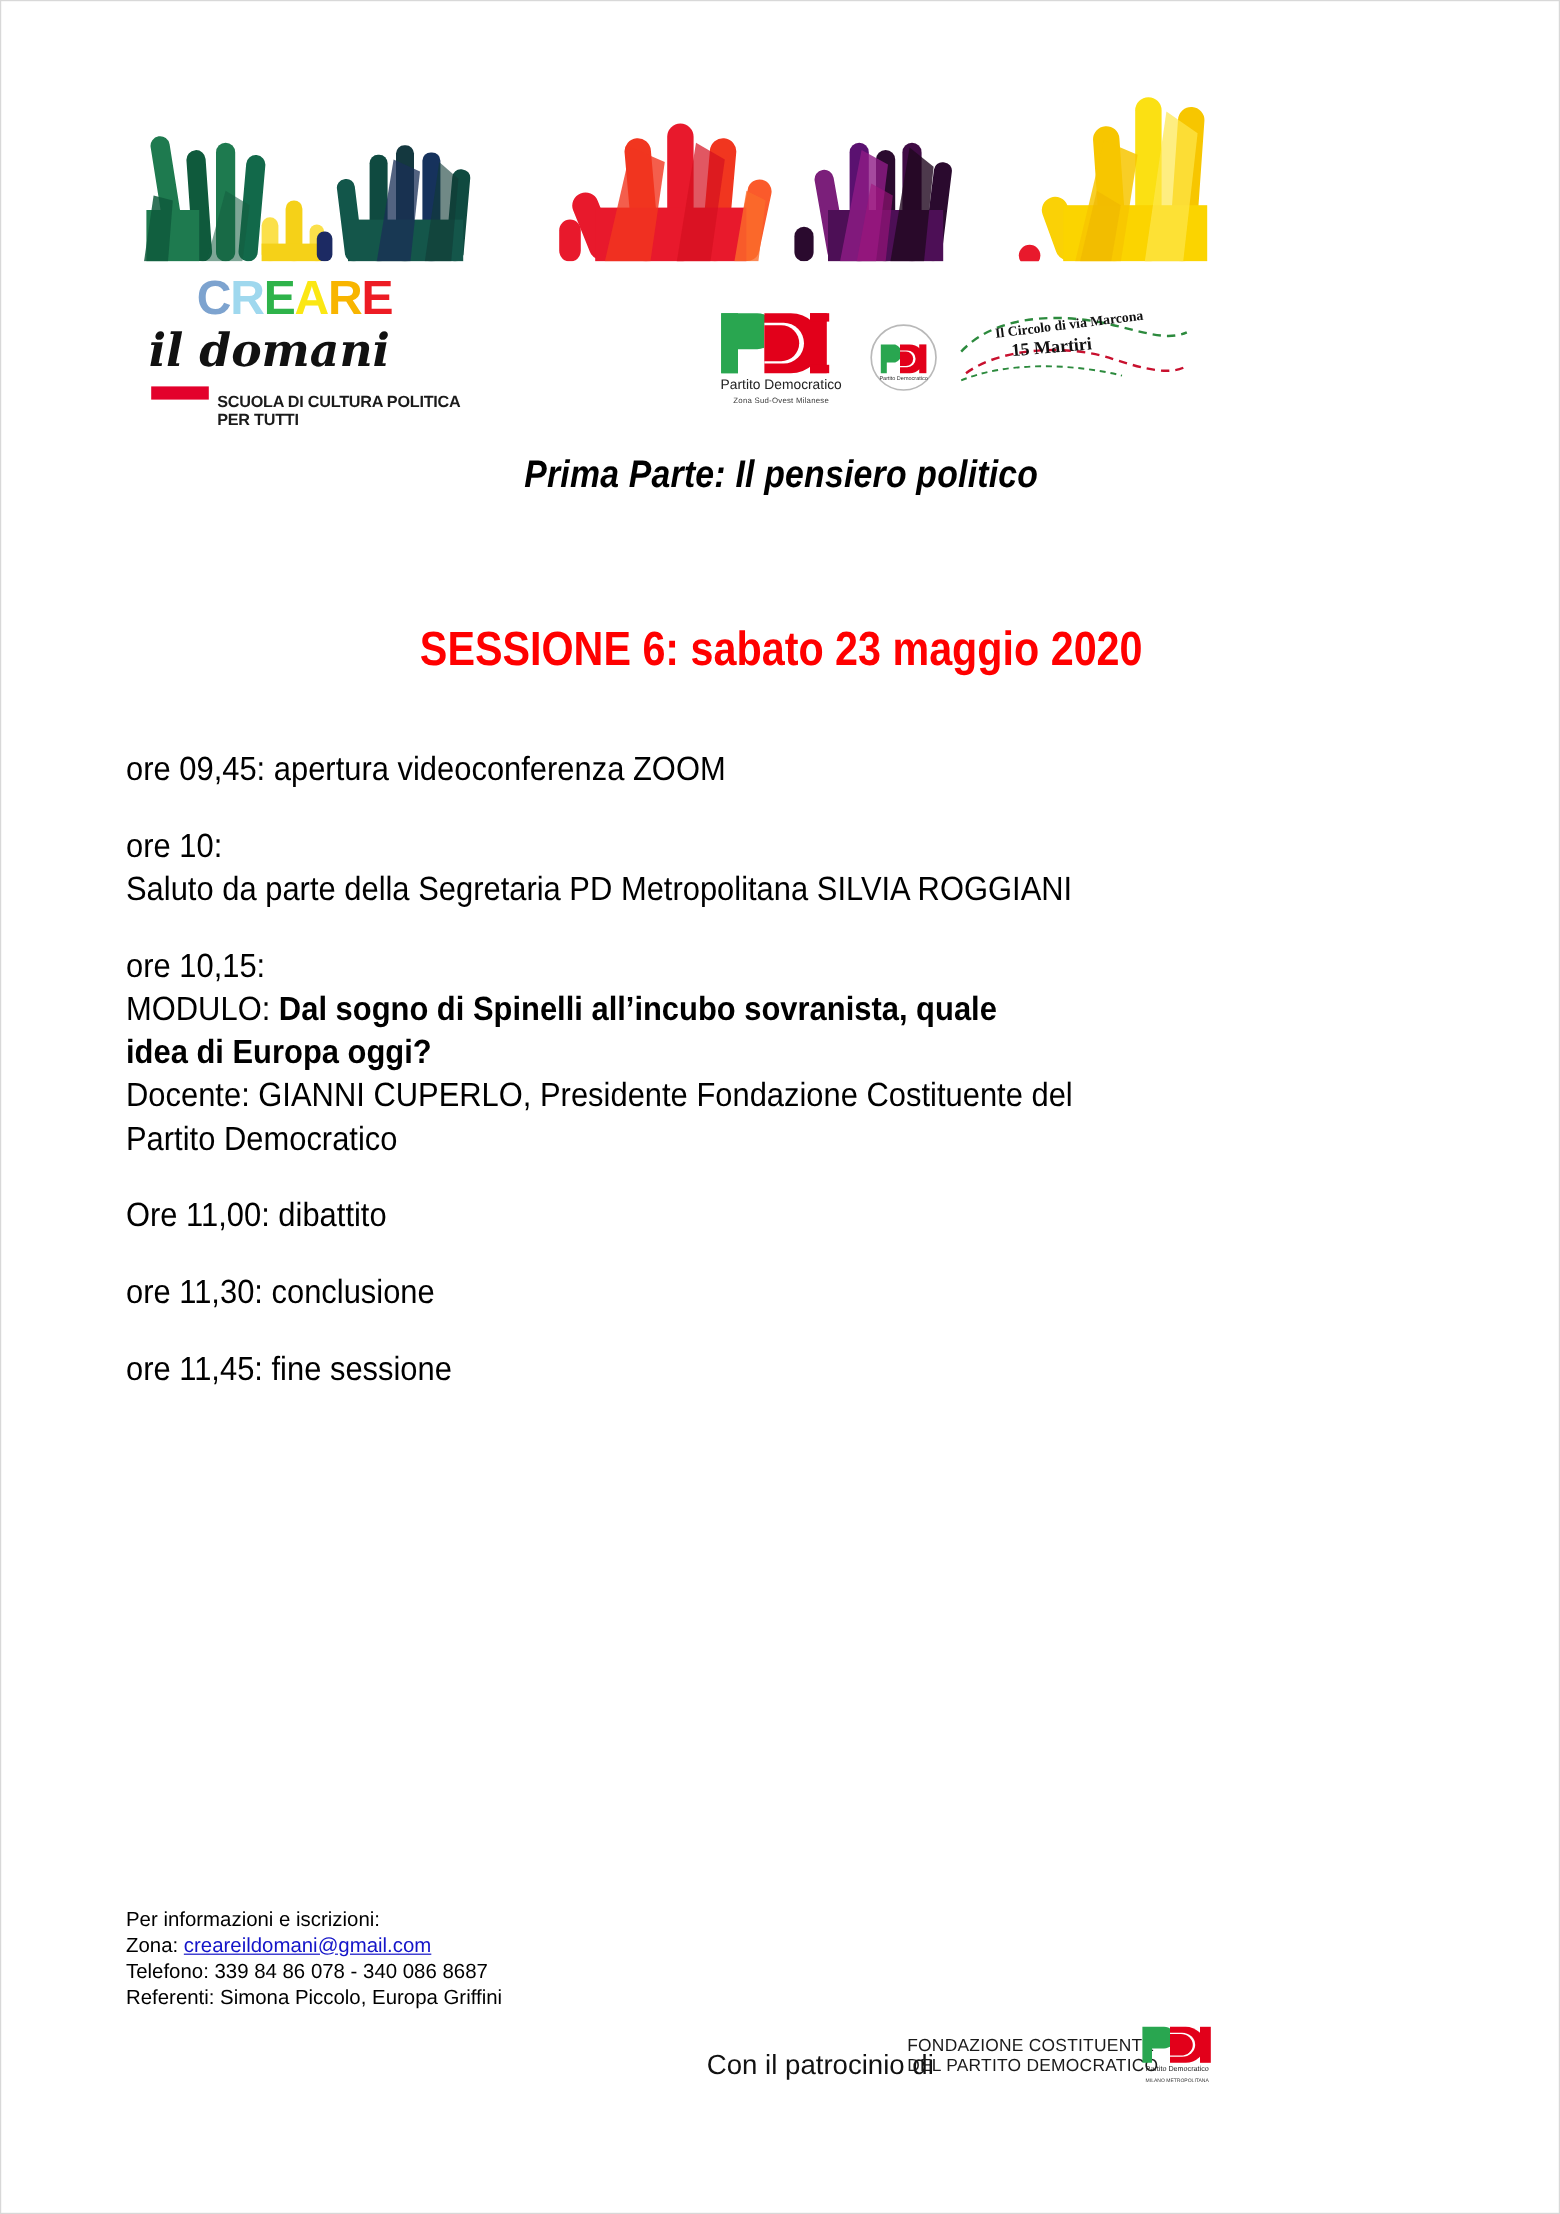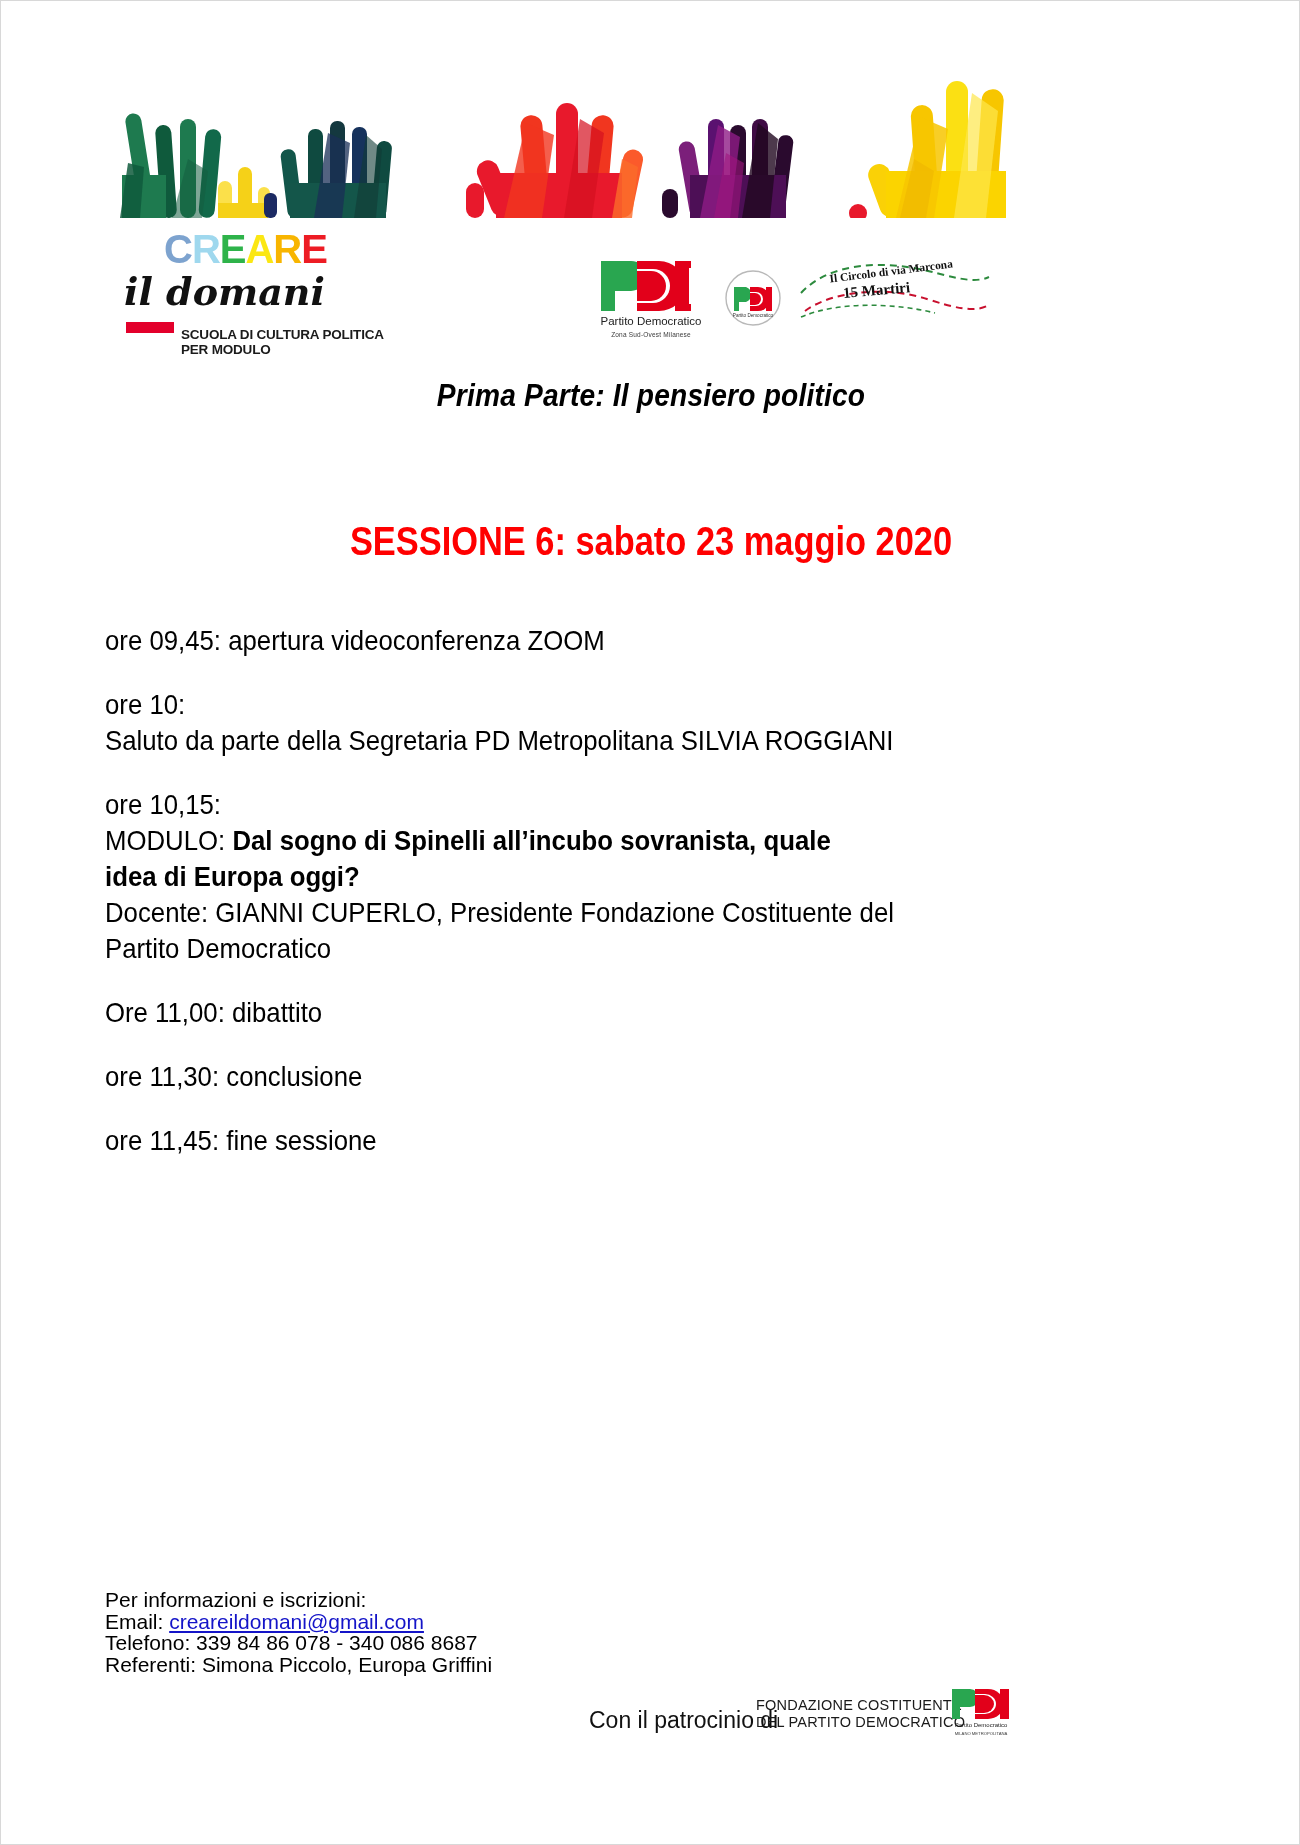--- a/index.html
+++ b/index.html
@@ -213,21 +213,21 @@
   .program .blk:last-child { margin-bottom: 0; }
   .program .line { display: block; transform: scaleX(0.92); transform-origin: left center; white-space: nowrap; }
   .program b { font-weight: bold; }
 
   
   .contact {
     position: absolute;
     left: 104px;
     top: 1588px;
     font-family: "Liberation Sans", sans-serif;
-    font-size: 21px;
+    font-size: 17px;
     line-height: 21.5px;
     color: #000000;
   }
   .contact .mail {
     color: #1414c8;
     text-decoration: underline;
   }
 
   
   .patro-label {
@@ -354,21 +354,21 @@
       <circle cx="744" cy="150" r="9" fill="#e8192c"></circle>
     </svg>
   </div>
 
   <div class="logo-block">
     <div class="creare-word" id="creare-word"><span style="color: rgb(125, 163, 207);">C</span><span style="color: rgb(159, 216, 238);">R</span><span style="color: rgb(46, 179, 74);">E</span><span style="color: rgb(251, 231, 19);">A</span><span style="color: rgb(248, 181, 0);">R</span><span style="color: rgb(237, 28, 36);">E</span></div>
     <div class="ildomani-word">il domani</div>
     <div class="redbar"></div>
     <div class="scuola-lines">
       <div>SCUOLA DI CULTURA POLITICA</div>
-      <div>PER MODULO</div>
+      <div>PER TUTTI</div>
     </div>
   </div>
 
   <div class="pd-main">
     <div class="pd-mark">
       <svg viewBox="0 0 98 54" aria-hidden="true">
         <path d="M4 2 H34 a15 15 0 0 1 0 30 H18 V52 H4 Z" fill="#29a650"></path>
         <rect x="4" y="2" width="14" height="50" fill="#29a650"></rect>
         <path d="M40 2 H62 a26 25 0 0 1 0 50 H40 Z" fill="#e2001a"></path>
         <path d="M40 10 H56 a17 17 0 0 1 0 34 H40 Z" fill="#ffffff"></path>
@@ -430,21 +430,21 @@
       <div class="blk">
         <span class="line">ore 11,30: conclusione</span>
       </div>
       <div class="blk">
         <span class="line">ore 11,45: fine sessione</span>
       </div>
     </div>
 
   <div class="contact">
     <div>Per informazioni e iscrizioni:</div>
-    <div><span>Email: </span><span class="mail">creareildomani@gmail.com</span></div>
+    <div><span>Zona: </span><span class="mail">creareildomani@gmail.com</span></div>
     <div>Telefono: 339 84 86 078 - 340 086 8687</div>
     <div>Referenti: Simona Piccolo, Europa Griffini</div>
   </div>
 
   <div class="patro-label">Con il patrocinio di</div>
   <div class="fond-text">
     <div>FONDAZIONE COSTITUENTE</div>
     <div>DEL PARTITO DEMOCRATICO</div>
   </div>
   <div class="pd-foot">

